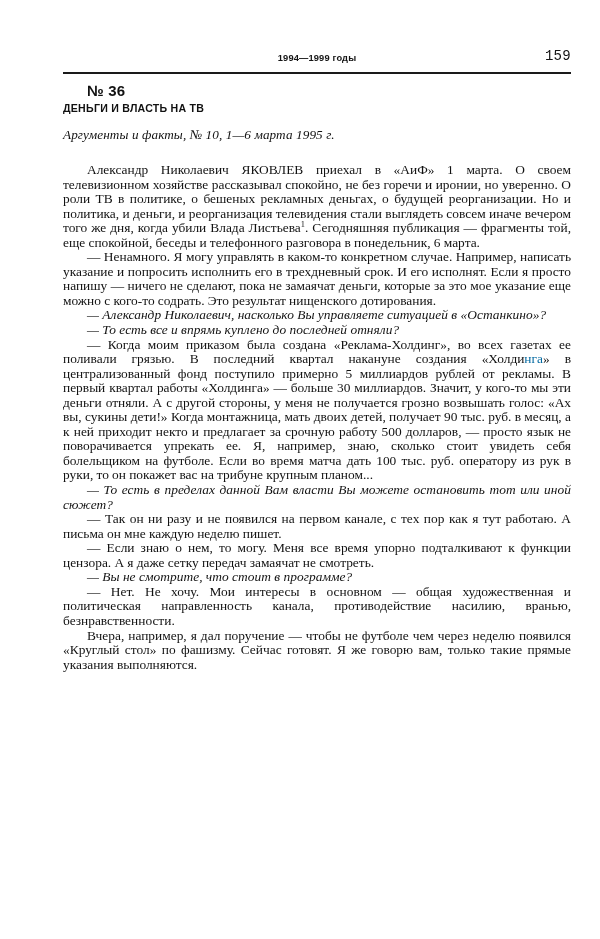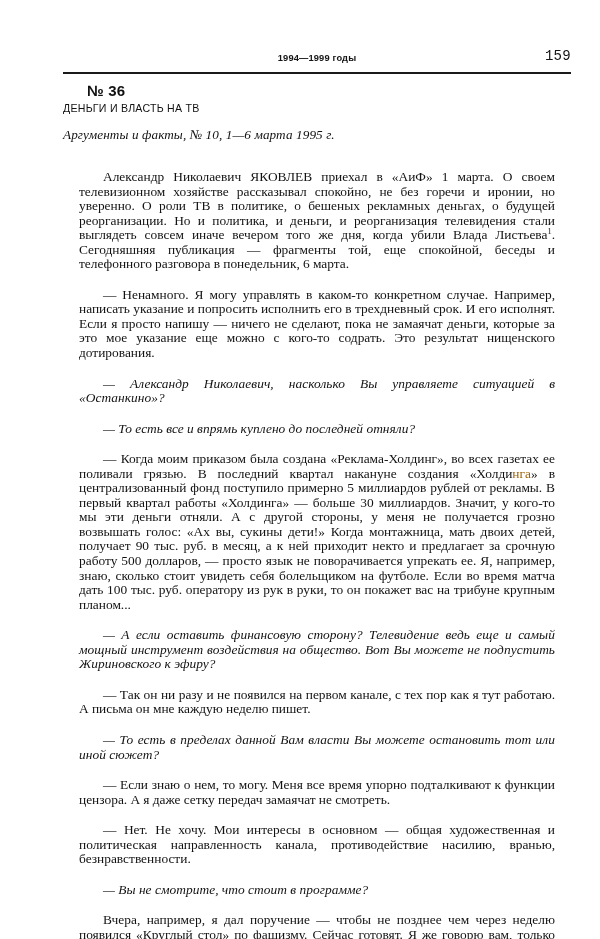--- a/index.html
+++ b/index.html
@@ -77,57 +77,57 @@
     font-size: 15px;
     font-weight: 700;
     letter-spacing: 0.2px;
     color: #111;
     margin-left: 24px;
     margin-bottom: 3px;
   }
   .doc-title {
     font-family: "Liberation Sans", "DejaVu Sans", sans-serif;
     font-size: 10.6px;
-    font-weight: 400;
+    font-weight: 700;
     letter-spacing: 0.25px;
     color: #111;
     margin-bottom: 13px;
   }
   .doc-source {
     font-style: italic;
     font-size: 13.2px;
     line-height: 15px;
     color: #111;
-    margin-bottom: 28px;
+    margin-bottom: 21px;
     letter-spacing: 0.1px;
   }
 
   
   .para {
     font-size: 13.4px;
     line-height: 14.55px;
     text-align: justify;
     text-justify: inter-word;
     text-indent: 24px;
     color: #121212;
-    margin: 16px;
+    margin: 0;
     hyphens: manual;
     word-spacing: -0.1px;
   }
   .para.q {
     font-style: italic;
     letter-spacing: 0.05px;
   }
   .para sup {
     font-size: 8.4px;
     vertical-align: super;
     line-height: 0;
   }
   .faded {
-    color: #a16207;
+    color: #0369a1;
   }
 </style>
 </head>
 <body>
 
 <div class="page">
 
   <div class="runhead">
     <div class="runhead-title">1994—1999 годы</div>
     <div class="runhead-folio">159</div>
@@ -145,30 +145,29 @@
     <p class="para"><span>Александр Николаевич ЯКОВЛЕВ приехал в «АиФ» 1 марта. О своем телевизионном хозяйстве рассказывал спокойно, не без горечи и иронии, но уверенно. О роли ТВ в политике, о бешеных рекламных деньгах, о будущей реорганизации. Но и политика, и деньги, и реорганизация телевидения стали выглядеть совсем иначе вечером того же дня, когда убили Влада Листьева</span><sup>1</sup><span>. Сегодняшняя публикация — фрагменты той, еще спокойной, беседы и телефонного разговора в понедельник, 6 марта.</span></p>
 
     <p class="para">— Ненамного. Я могу управлять в каком-то конкретном случае. Например, написать указание и попросить исполнить его в трехдневный срок. И его исполнят. Если я просто напишу — ничего не сделают, пока не замаячат деньги, которые за это мое указание еще можно с кого-то содрать. Это результат нищенского дотирования.</p>
 
     <p class="para q">— Александр Николаевич, насколько Вы управляете ситуацией в «Останкино»?</p>
 
     <p class="para q">— То есть все и впрямь куплено до последней отняли?</p>
 
     <p class="para"><span>— Когда моим приказом была создана «Реклама-Холдинг», во всех газетах ее поливали грязью. В последний квартал накануне создания «Холди</span><span class="faded">нга</span><span>» в централизованный фонд поступило примерно 5 миллиардов рублей от рекламы. В первый квартал работы «Холдинга» — больше 30 миллиардов. Значит, у кого-то мы эти деньги отняли. А с другой стороны, у меня не получается грозно возвышать голос: «Ах вы, сукины дети!» Когда монтажница, мать двоих детей, получает 90 тыс. руб. в месяц, а к ней приходит некто и предлагает за срочную работу 500 долларов, — просто язык не поворачивается упрекать ее. Я, например, знаю, сколько стоит увидеть себя болельщиком на футболе. Если во время матча дать 100 тыс. руб. оператору из рук в руки, то он покажет вас на трибуне крупным планом...</span></p>
 
-    <p class="para q">— А если оставить финансовую сторону? Телевидение ведь еще и самый мощный инструмент воздействия на общество. Вот Вы можете не подпустить Жириновского к эфиру?</p>
+
+    <p class="para q">— То есть в пределах данной Вам власти Вы можете остановить тот или иной сюжет?</p>
 
     <p class="para">— Так он ни разу и не появился на первом канале, с тех пор как я тут работаю. А письма он мне каждую неделю пишет.</p>
 
-    <p class="para q">— То есть в пределах данной Вам власти Вы можете остановить тот или иной сюжет?</p>
+    <p class="para">— Если знаю о нем, то могу. Меня все время упорно подталкивают к функции цензора. А я даже сетку передач замаячат не смотреть.</p>
 
-    <p class="para">— Если знаю о нем, то могу. Меня все время упорно подталкивают к функции цензора. А я даже сетку передач замаячат не смотреть.</p>
+    <p class="para q">— Вы не смотрите, что стоит в программе?</p>
 
     <p class="para">— Нет. Не хочу. Мои интересы в основном — общая художественная и политическая направленность канала, противодействие насилию, вранью, безнравственности.</p>
 
-    <p class="para q">— Вы не смотрите, что стоит в программе?</p>
-
-    <p class="para">Вчера, например, я дал поручение — чтобы не позднее чем через неделю появился «Круглый стол» по фашизму. Сейчас готовят. Я же говорю вам, только такие прямые указания выполняются.</p>
+    <p class="para">Вчера, например, я дал поручение — чтобы не футболе чем через неделю появился «Круглый стол» по фашизму. Сейчас готовят. Я же говорю вам, только такие прямые указания выполняются.</p>
 
 
 
   </div>
 </div>
 
 </body></html>

